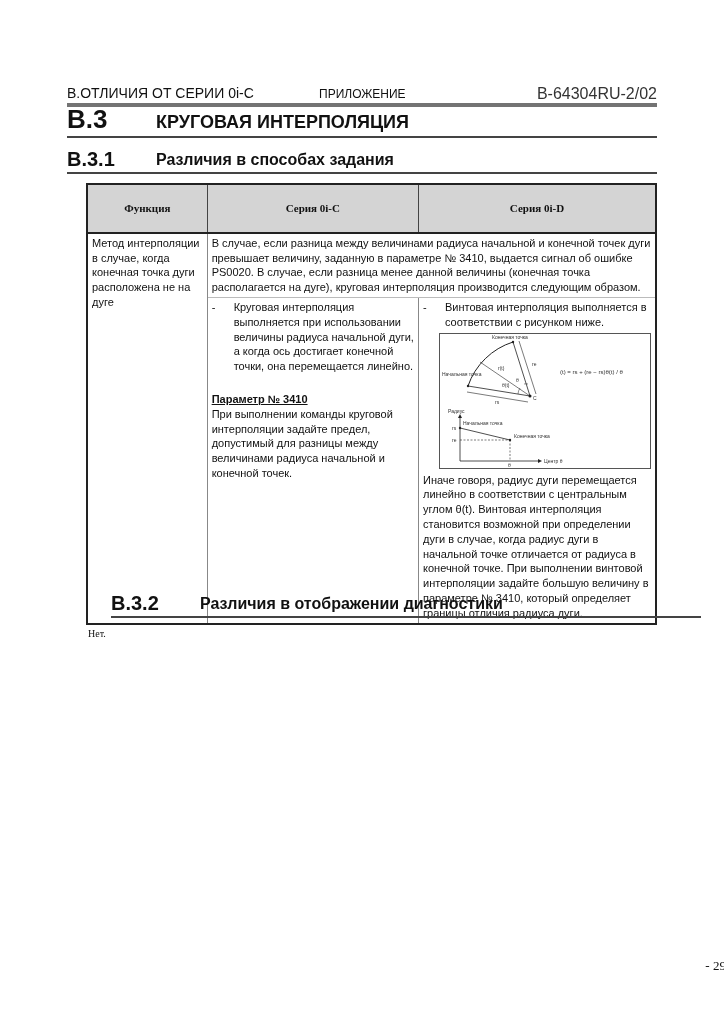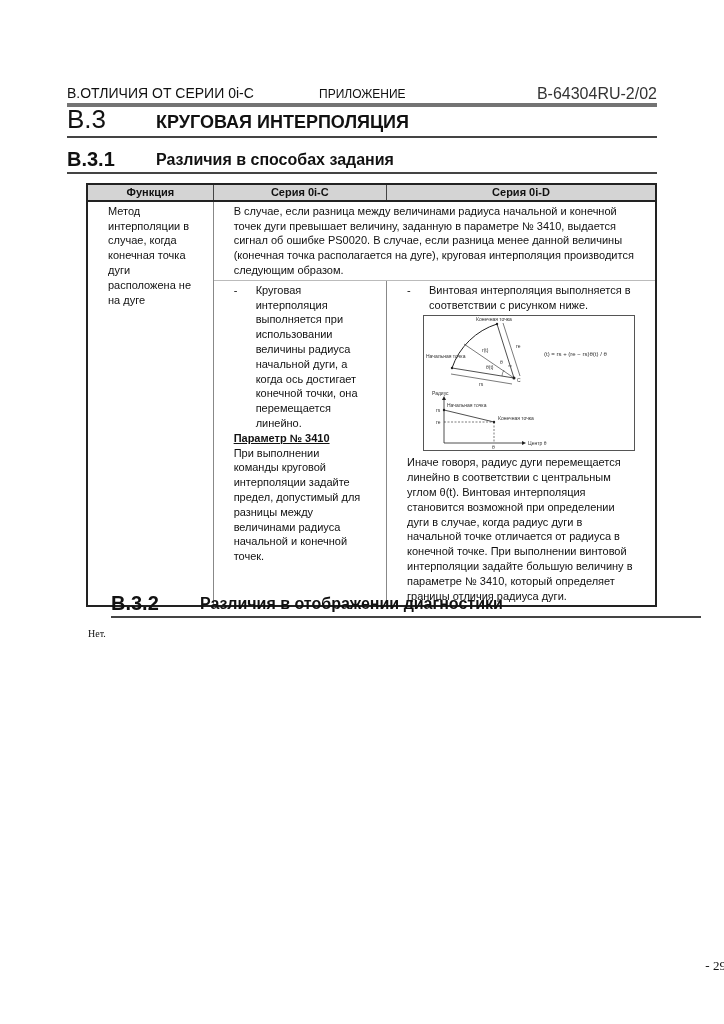--- a/index.html
+++ b/index.html
@@ -2,35 +2,35 @@
 <html><head>
 <meta charset="utf-8">
 <style>
   html, body { margin: 0; padding: 0; background: #ffffff; }
   body { width: 724px; height: 1024px; position: relative; overflow: hidden; font-family: "Liberation Sans", sans-serif; color: #111; }
   .page-header { position: absolute; left: 67px; top: 76px; width: 590px; height: 18px; border-bottom: 4px solid #737373; margin-top: 9px; }
   .ph-left { position: absolute; left: 0; top: 0; font-size: 14px; }
   .ph-mid { position: absolute; left: 252px; top: 2px; font-size: 12px; }
   .ph-right { position: absolute; right: 0; top: 0; font-size: 16px; color: #333; }
   .h1 { position: absolute; left: 67px; top: 104px; width: 590px; height: 32px; border-bottom: 2px solid #444; }
-  .h1 .num { position: absolute; left: 0; top: 0; font-size: 26px; font-weight: normal; }
+  .h1 .num { position: absolute; left: 0; top: 0; font-size: 26px; font-weight: bold; }
   .h1 .title { position: absolute; left: 89px; top: 8px; font-size: 18px; font-weight: bold; }
   .h2 { position: absolute; left: 67px; top: 148px; width: 590px; height: 24px; border-bottom: 2px solid #444; }
   .h2.second { top: 592px; margin-left: 44px; }
   .h2 .num { position: absolute; left: 0; top: 0; font-size: 20px; font-weight: bold; }
   .h2 .title { position: absolute; left: 89px; top: 3px; font-size: 16px; font-weight: bold; }
   table.cmp { position: absolute; left: 86px; top: 183px; width: 571px; border-collapse: collapse; border: 2px solid #222; font-size: 11px; line-height: 14.8px; }
-  table.cmp th { background: #d4d4d4; font-weight: bold; border: 1px solid #444; border-bottom: 2px solid #222; height: 14px; padding: 0; font-size: 11px; }
-  table.cmp td { border-left: 1px solid #888; border-right: 1px solid #888; vertical-align: top; padding: 2px 20px; }
+  table.cmp th { background: #d4d4d4; font-weight: bold; border: 1px solid #444; border-bottom: 2px solid #222; height: 14px; padding: 16px; font-size: 11px; font-family: Liberation Serif, serif; }
+  table.cmp td { border-left: 1px solid #888; border-right: 1px solid #888; vertical-align: top; padding: 2px 4px; }
   td.func { width: 112px; border-right: 1px solid #888; }
   td.merged { border-bottom: 1px solid #bbb; padding-top: 2px; padding-bottom: 1px; }
   td.c-col { width: 206px; }
   .bullet { display: flex; }
   .bullet .dash { width: 22px; flex: none; }
-  .param-title { font-weight: bold; text-decoration: underline; margin-top: 0; }
+  .param-title { font-weight: bold; text-decoration: underline; margin-top: 18px; }
   .fig { width: 210px; height: 134px; border: 1px solid #555; margin: 3px 0 4px 16px; position: relative; }
   .fig svg { position: absolute; left: 0; top: 0; }
   .fig-lbl { font-family: "Liberation Sans", sans-serif; font-size: 5px; fill: #333; }
   .body-text { position: absolute; left: 88px; top: 628px; font-family: Liberation Serif, serif; font-size: 10px; }
   .page-num { position: absolute; left: 16px; width: 724px; top: 958px; text-align: right; font-family: "Liberation Serif", serif; font-size: 13px; }
 </style>
 </head>
 <body>
 
 <div class="page-header">

